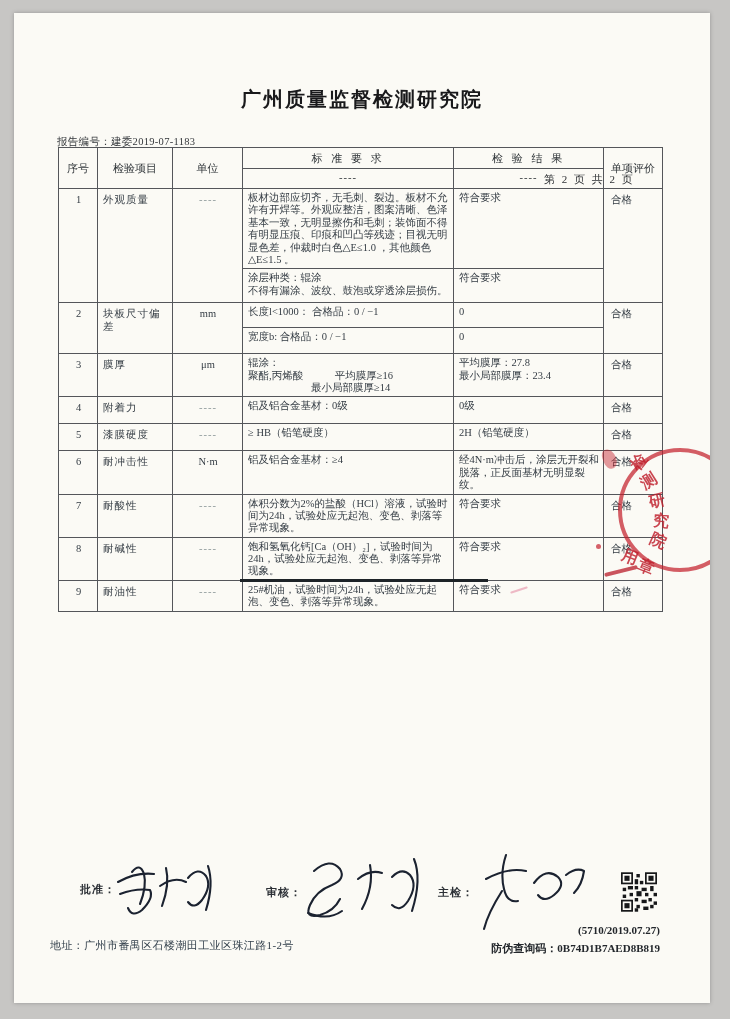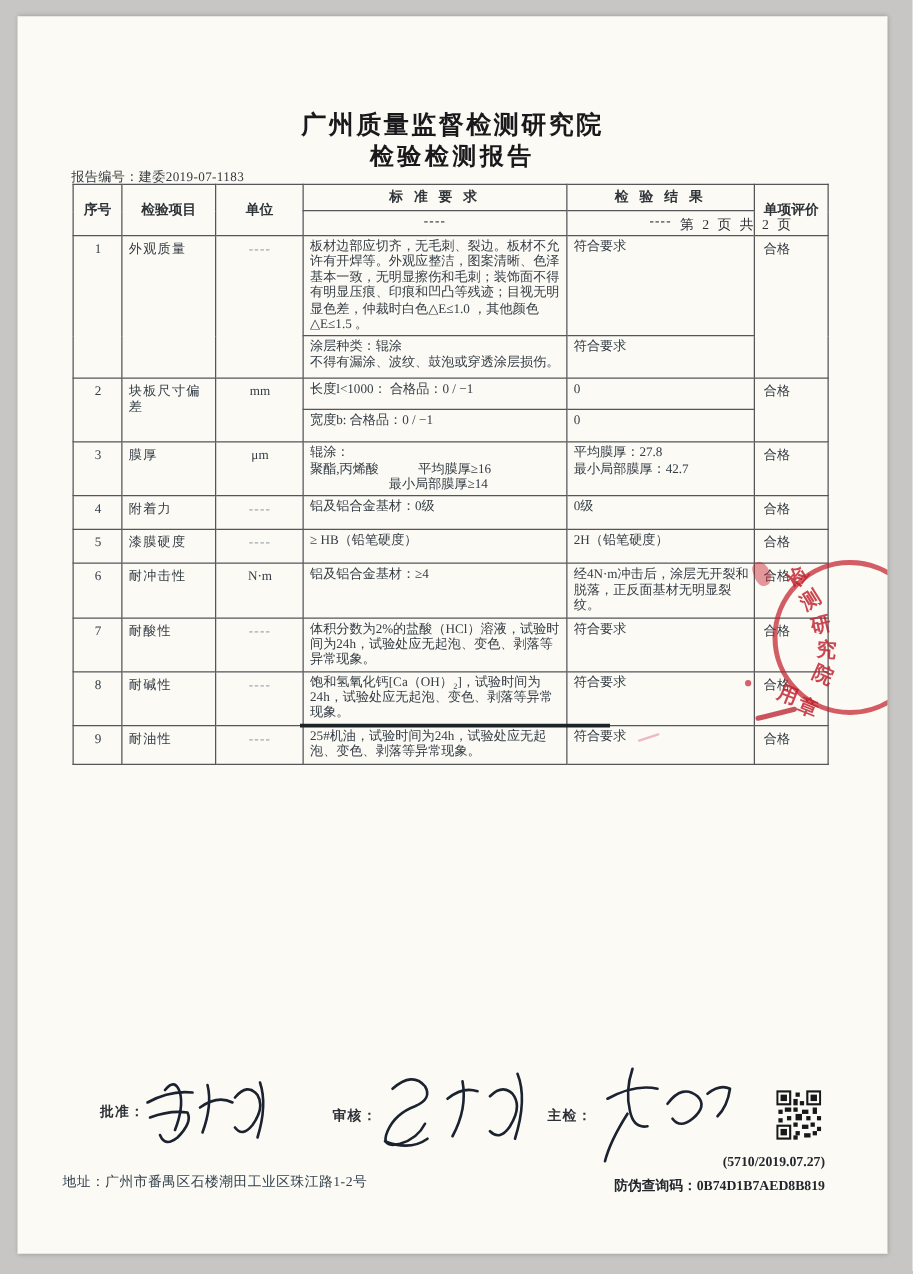--- a/index.html
+++ b/index.html
@@ -36,21 +36,21 @@
     font-size:11px; color:#2e3134; letter-spacing:2px;margin-top:36px;
   }
   .tbl-wrap { position:absolute; left:44px; top:134px; }
   table { border-collapse:collapse; table-layout:fixed; width:604px; }
   td {
     border:1px solid #54565a;
     font-size:10.5px; color:#343c44;
     vertical-align:top; padding:3px 4px 2px 5px;
     line-height:1.18; overflow:hidden;
   }
-  tr.hA td, tr.hB td { text-align:center; vertical-align:middle; padding:2px; color:#2f3438;font-weight:bold; }
+  tr.hA td, tr.hB td { text-align:center; vertical-align:middle; padding:2px; color:#2f3438; }
   tr.hA td { font-size:11px; }
   .sp2 { letter-spacing:3px; }
   .dash { color:#8c9899; letter-spacing:1px; text-align:center; }
   td.c-no { text-align:center; padding-top:5px; }
   td.c-unit { text-align:center; padding-top:5px; }
   td.c-eval { padding-top:5px; padding-left:7px; }
   td.c-item { padding-top:5px; letter-spacing:1px; }
   .pre { white-space:pre-line;margin-left:38px; }
   .outer { border:1.5px solid #44464a; }
   .thick-line {
@@ -105,21 +105,20 @@
     position:absolute; top:925px; left:36px;
     font-size:11px; color:#33404c; letter-spacing:.4px;
   }
 </style>
 </head>
 <body>
 
 <div class="paper">
 
   <div class="org-title">广州质量监督检测研究院</div>
-  <div class="report-title">检验检测报告</div>
   <div class="report-no">报告编号：建委2019-07-1183</div>
   <div class="page-info">第 2 页 共  2  页</div>
 
   <div class="tbl-wrap">
     <table class="outer">
       <colgroup>
         <col style="width:39px">
           <col style="width:75px">
           <col style="width:70px">
         <col style="width:211px">
@@ -168,21 +167,21 @@
         </tr>
 
         <tr style="height:40px">
           <td class="c-no">3</td>
           <td class="c-item">膜厚</td>
           <td class="c-unit">μm</td>
           <td class="pre">辊涂：
 聚酯,丙烯酸　　　平均膜厚≥16
 　　　　　　最小局部膜厚≥14</td>
           <td class="pre">平均膜厚：27.8
-最小局部膜厚：42.7</td>
+最小局部膜厚：23.4</td>
           <td class="c-eval">合格</td>
         </tr>
 
         <tr style="height:27px">
           <td class="c-no">4</td>
           <td class="c-item">附着力</td>
           <td class="c-unit dash">----</td>
           <td>铝及铝合金基材：0级</td>
           <td>0级</td>
           <td class="c-eval">合格</td>

